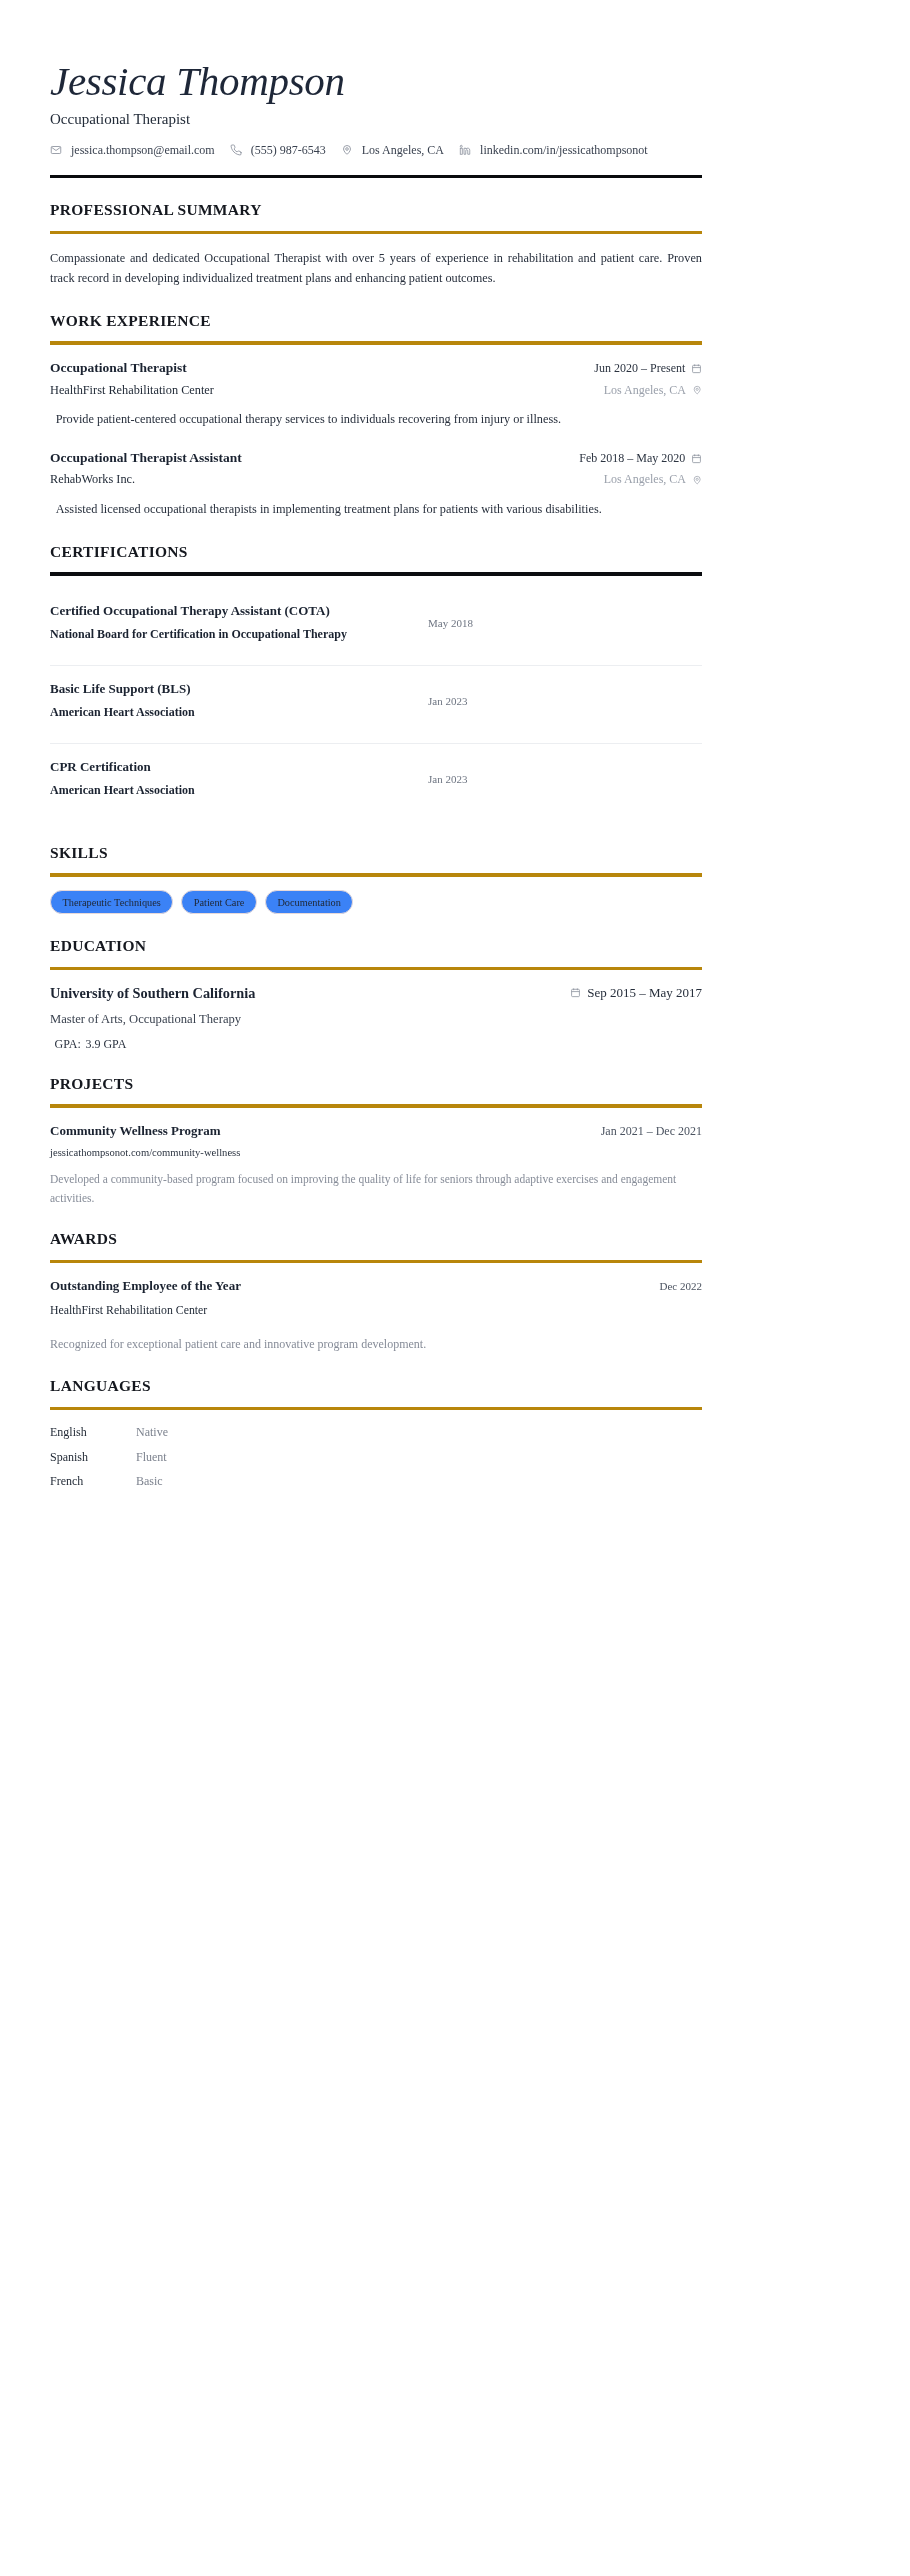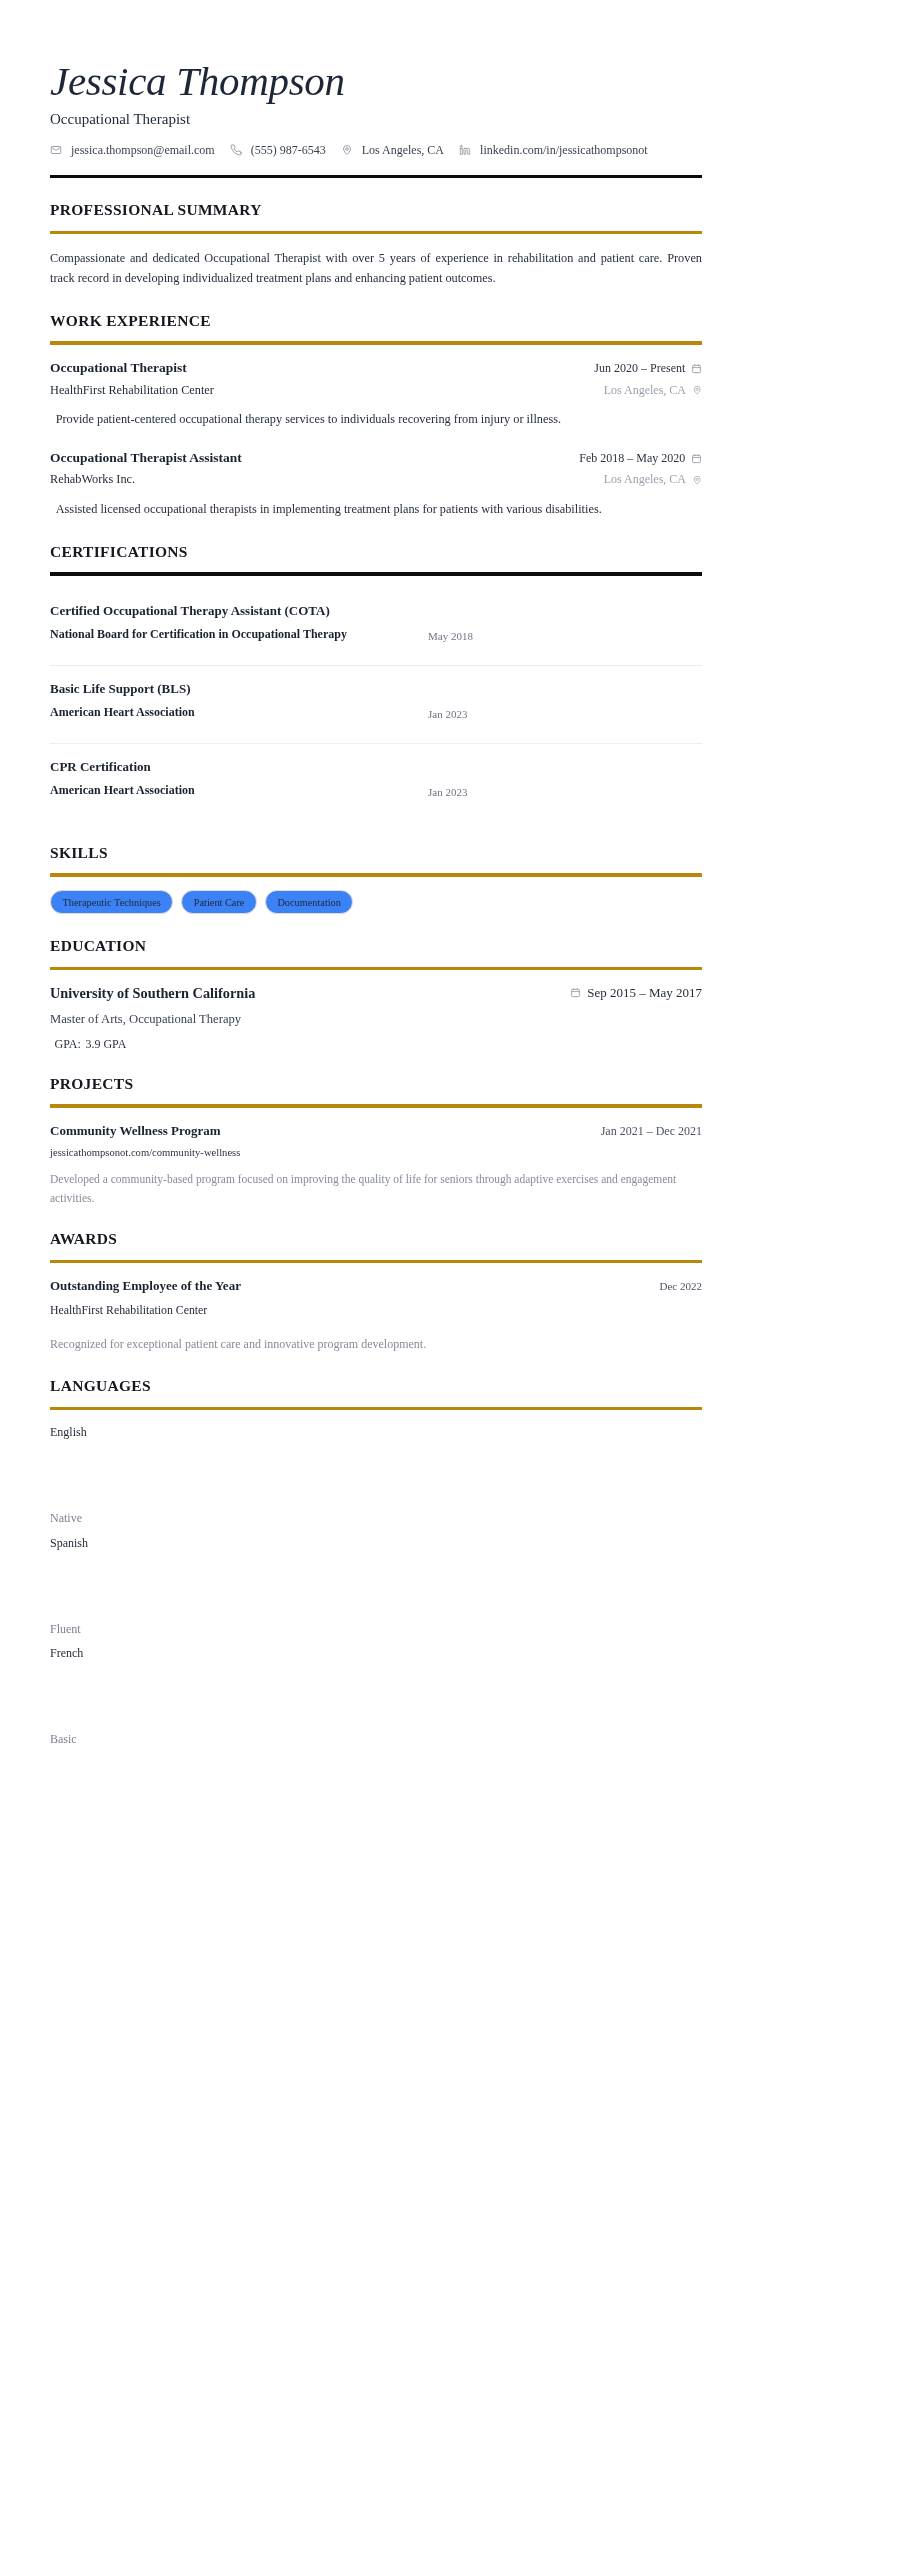--- a/index.html
+++ b/index.html
@@ -145,21 +145,21 @@
     padding-left: 5.7px;
     font-size: 12.3px;
     line-height: 1.6;
     color: #272f3c;
   }
 
   
   .cert-list { margin-top: 11.5px; }
   .cert-item {
     display: flex;
-    align-items: flex-end;
+    align-items: center;
     padding: 15px 0 23px 0;
   }
   .cert-item + .cert-item { border-top: 1.1px solid #eceef1; }
   .cert-left { flex: 0 0 378px; }
   .cert-name {
     font-size: 13px;
     font-weight: 700;
     color: #1b2331;
   }
   .cert-org {
@@ -262,23 +262,22 @@
     margin-top: 17px;
     font-size: 12px;
     line-height: 1.6;
     color: #868c98;
   }
 
   
   .lang-list { margin-top: 15px; }
   .lang-row {
     display: flex;
-    align-items: flex-start;
+    align-items: center;
     margin-bottom: 9.2px;
-    flex-direction: column;
   }
   .lang-row:last-child { margin-bottom: 0; }
   .lang-name {
     flex: 0 0 86px;
     font-size: 12px;
     color: #1f2733;
   }
   .lang-level {
     font-size: 12px;
     color: #7c828e;

